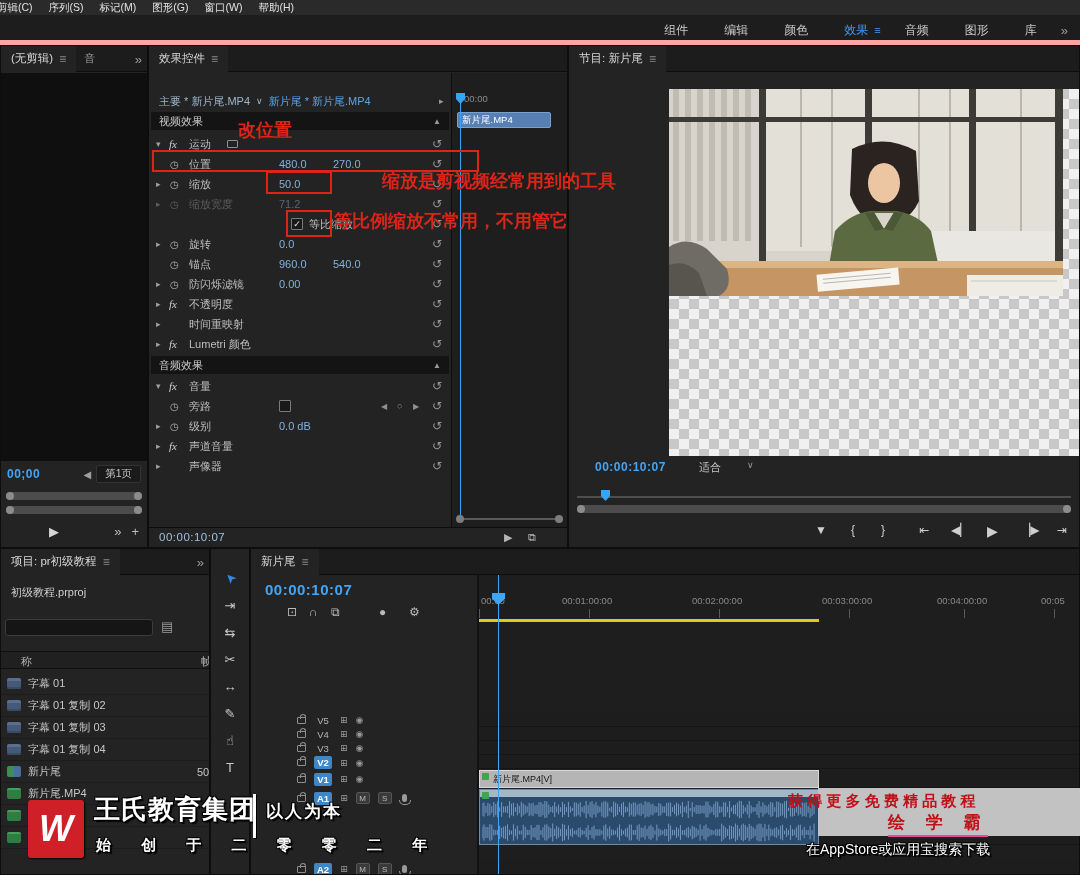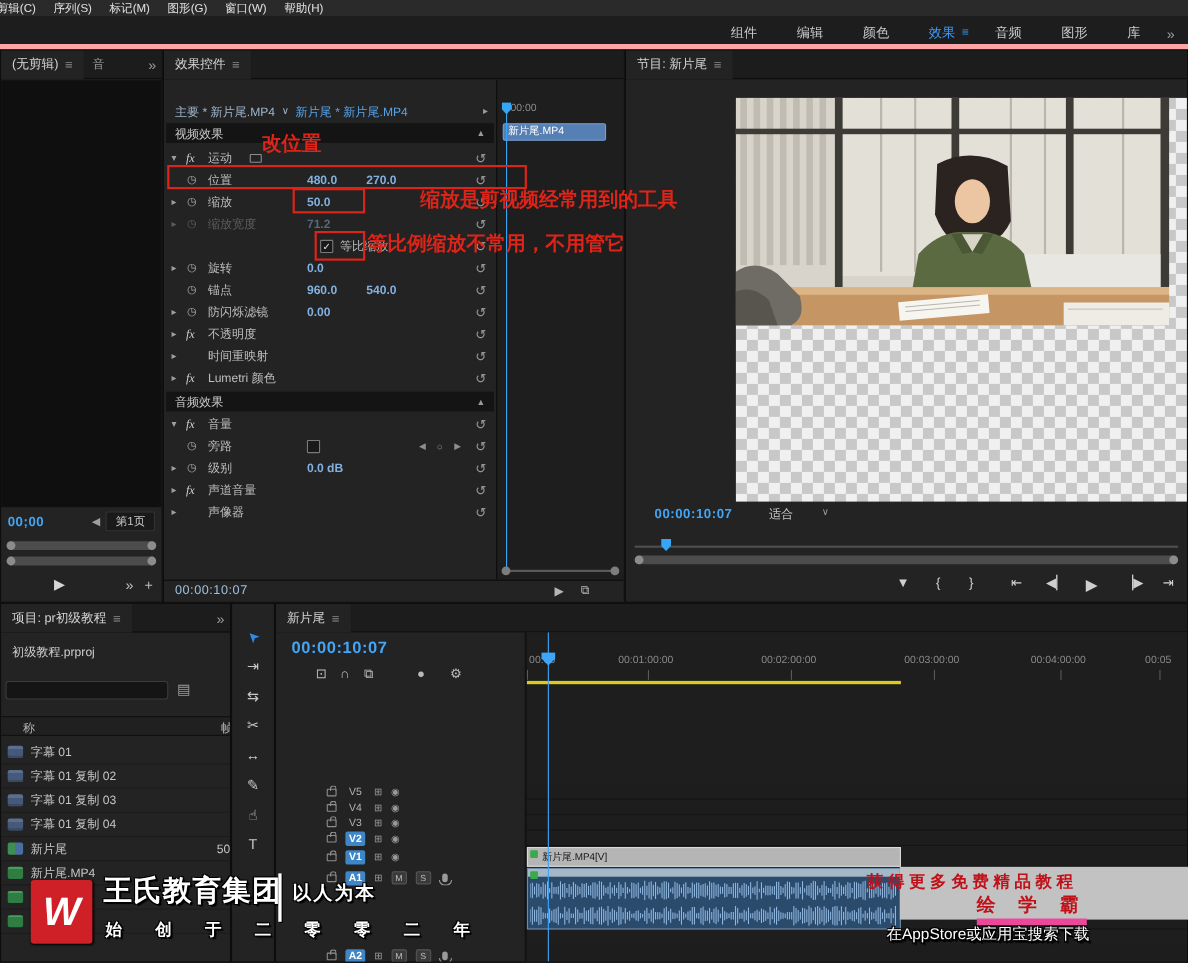--- a/index.html
+++ b/index.html
@@ -38,21 +38,21 @@
 #ec-top .clipref{color:#58a4ea;}
 #ec-top .expand{position:absolute;left:290px;color:#9a9a9a;font-size:9px;}
 .secbar{position:absolute;left:2px;width:298px;height:18px;background:#141414;display:flex;align-items:center;justify-content:space-between;padding:0 8px;color:#c9c9c9;}
 .secbar .col{color:#9a9a9a;font-size:8px;}
 .erow{position:absolute;left:0;width:302px;height:20px;}
 .erow span{position:absolute;top:50%;transform:translateY(-50%);white-space:nowrap;}
 .ar{left:7px;color:#9f9f9f;font-size:9px;}
 .sw{left:21px;color:#a8a8a8;font-size:10px;}
 .fxb{left:20px;color:#d0d0d0;font-style:italic;font-family:"Liberation Serif","DejaVu Serif",serif;font-size:11px;}
 .lb{left:40px;color:#bdbdbd;}
-.v{color:#82b1e0;font-weight:bold;}
+.v{color:#82b1e0;}
 .v1{left:130px;}
 .v2{left:184px;}
 .rst{left:283px;color:#969696;font-size:12px;}
 .propico{left:78px;width:11px;height:8px;border:1px solid #8e8e8e;border-radius:1px;}
 .cbox{width:12px;height:12px;border:1px solid #7a7a7a;background:#191919;color:#e6e6e6;font-size:9px;line-height:10px;text-align:center;border-radius:1px;}
 .dis .lb,.dis .ar,.dis .sw{color:#5d5d5d;}
 .dis .v{color:#55687c;}
 .kf{color:#8f8f8f;font-size:8px;}
 #ec-mini{position:absolute;left:302px;top:27px;width:118px;height:454px;background:#1e1e1e;border-left:1px solid #0d0d0d;}
 #ec-ruler-label{position:absolute;left:12px;top:20px;color:#8d8d8d;font-size:9.5px;}
@@ -130,21 +130,21 @@
 .rbox{position:absolute;border:2px solid #dd2418;}
 #watermark{position:absolute;left:0;top:784px;width:1080px;height:91px;pointer-events:none;z-index:90;font-family:"Liberation Sans","DejaVu Sans",sans-serif;}
 .wmo{text-shadow:-1px -1px 0 #000,1px -1px 0 #000,-1px 1px 0 #000,1px 1px 0 #000,2px 2px 1px #000;}
 #wm-logo{position:absolute;left:28px;top:16px;width:56px;height:58px;background:#cf1f27;border-radius:3px;color:#fff;display:flex;align-items:center;justify-content:center;font-size:36px;font-weight:bold;font-style:italic;box-shadow:1px 1px 2px #000;}
 #wm-brand{position:absolute;left:94px;top:8px;font-size:26px;font-weight:bold;color:#fff;letter-spacing:1px;}
 #wm-div{position:absolute;left:253px;top:10px;width:3px;height:44px;background:#fff;box-shadow:1px 1px 0 #000;}
 #wm-slogan{position:absolute;left:266px;top:16px;font-size:17px;font-weight:bold;color:#fff;letter-spacing:2px;}
 #wm-tagline{position:absolute;left:96px;top:52px;font-size:15px;font-weight:bold;color:#fff;letter-spacing:13px;white-space:nowrap;}
 #wm-gray{position:absolute;left:818px;top:4px;width:262px;height:48px;background:#c2c2c2;}
 #wm-promo1{position:absolute;left:788px;top:8px;font-size:15px;font-weight:bold;color:#c01018;white-space:nowrap;}
-#wm-promo2{position:absolute;left:888px;top:27px;font-size:17px;font-weight:bold;color:#c01018;border-bottom:6px solid #ec4899;padding-bottom:1px;letter-spacing:8px;}
+#wm-promo2{position:absolute;left:888px;top:27px;font-size:17px;font-weight:bold;color:#c01018;border-bottom:2px solid #ec4899;padding-bottom:1px;letter-spacing:8px;}
 #wm-promo3{position:absolute;left:806px;top:57px;font-size:14px;color:#fff;white-space:nowrap;}
 </style>
 </head>
 <body>
 
 <div id="app">
 
   <div id="menubar">
     <span style="margin-left:-7px">剪辑(C)</span>
     <span>序列(S)</span>

